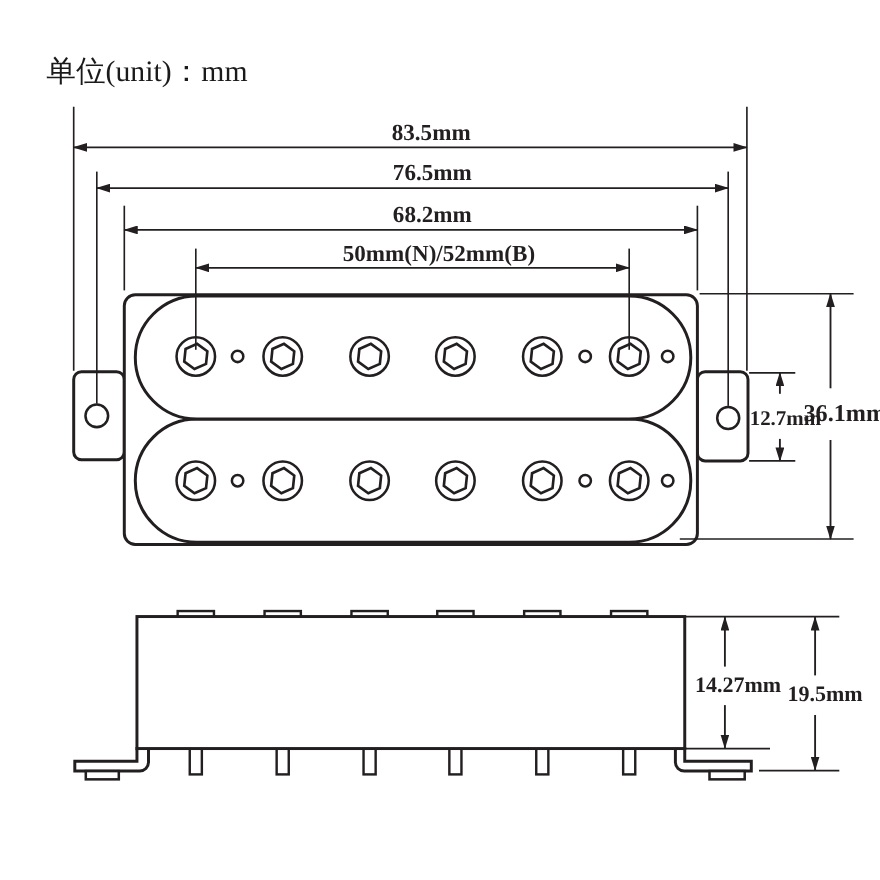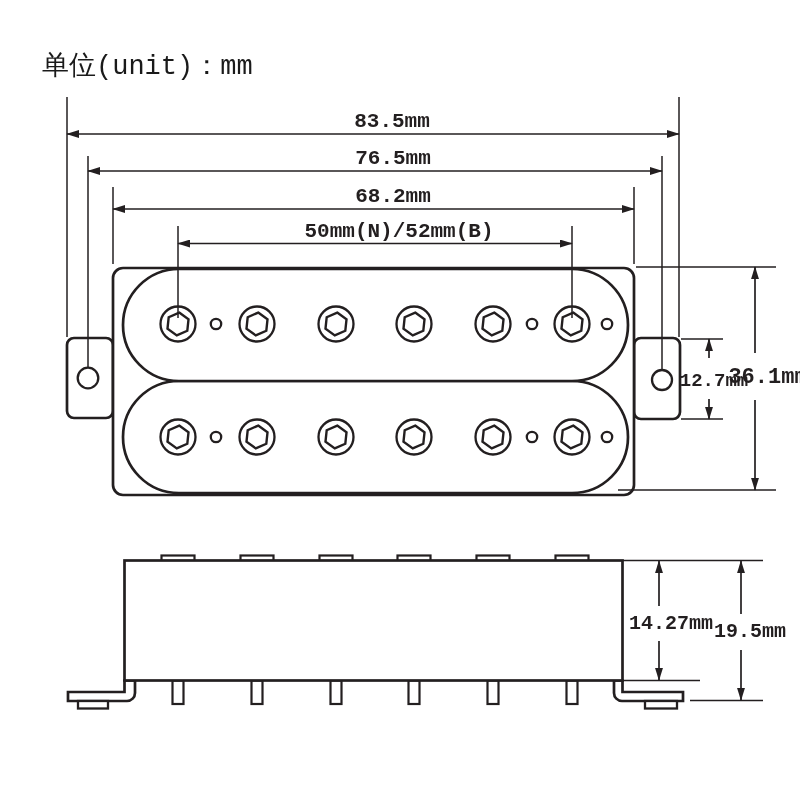--- a/index.html
+++ b/index.html
@@ -1,17 +1,17 @@
 <!DOCTYPE html>
 <html><head>
 <meta charset="utf-8">
 <style>
   html,body{margin:0;padding:0;background:#ffffff;}
   .page{position:relative;width:800px;height:800px;background:#ffffff;overflow:hidden;
-        font-family:Liberation Mono, monospace;}
+        font-family:Liberation Serif, serif;}
   svg{display:block;}
   .outline{fill:#ffffff;stroke:#231f20;stroke-width:2.7;}
   .outline-thin{fill:#ffffff;stroke:#231f20;stroke-width:2.3;}
   .dimline{stroke:#231f20;stroke-width:1.7;fill:none;}
   .extline{stroke:#231f20;stroke-width:1.5;fill:none;}
   .dimtext{fill:#231f20;font-weight:bold;text-anchor:middle;}
   .t21{font-size:21px;}
   .t19{font-size:19px;}
   .t20{font-size:20px;}
   .t22{font-size:22px;}

